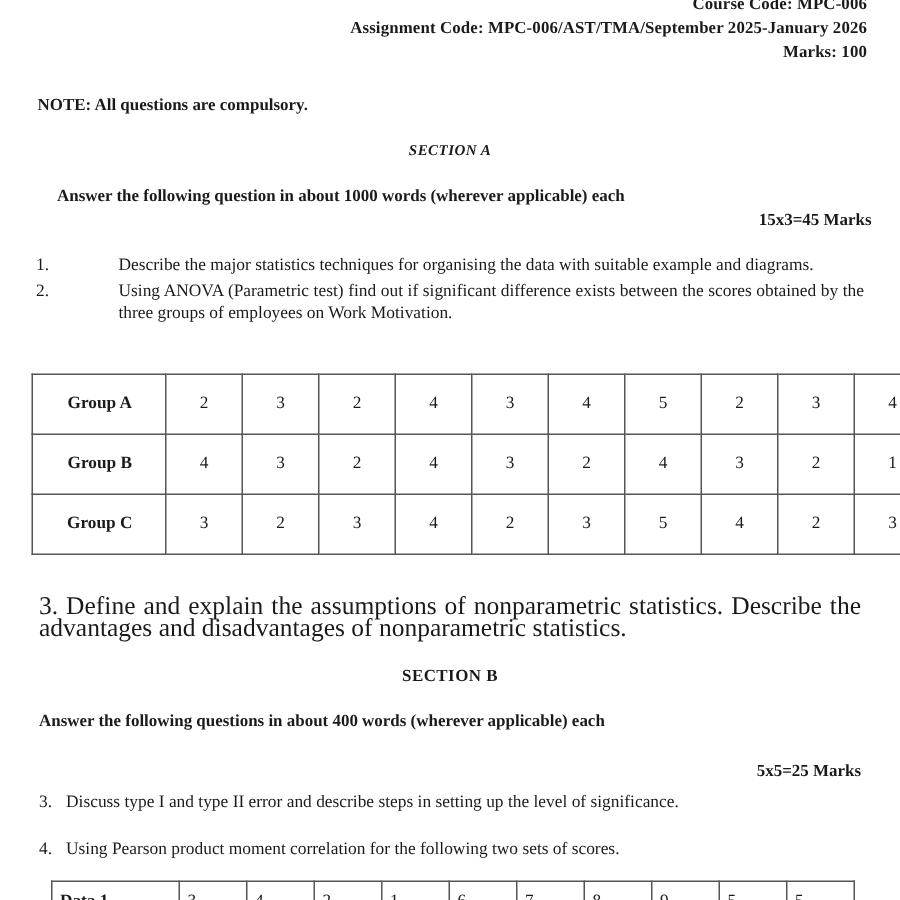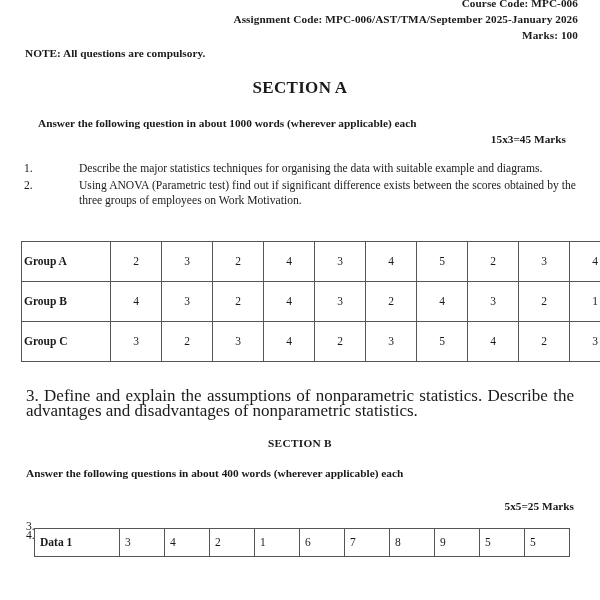--- a/index.html
+++ b/index.html
@@ -36,41 +36,42 @@
     letter-spacing: 0.1px;
     white-space: nowrap;
   }
   .header .line.course-code {
     margin-top: -5px;
   }
 
   .note {
     font-weight: bold;
     font-size: 11.3px;
-    margin: 4px 0 0 25px;
+    margin: 21px 0 0 25px;
   }
 
   .section-heading {
     font-weight: bold;
-    font-size: 17px;
+    font-size: 10px;
     text-align: center;
     margin-top: 19px;
     letter-spacing: 0.3px;
+    font-style: italic;
   }
 
   .answer-instruction {
     font-weight: bold;
     font-size: 11.3px;
     margin: 19px 0 0 38px;
   }
   .marks-line {
     font-weight: bold;
     font-size: 11.3px;
     text-align: right;
-    padding-right: 34px;
+    padding-right: 19px;
     margin-top: 4px;
   }
 
   
   .qlist {
     margin: 16px 0 0 0;
     padding: 0;
     list-style: none;
   }
   .qitem {
@@ -105,21 +106,21 @@
     text-align: center;
     vertical-align: middle;
   }
   table.group-grid { width: 565px; }
   table.group-grid td {
     height: 37px;
   }
   table.group-grid td.label {
     width: 85px;
     font-weight: bold;
-    text-align: left;
+    text-align: center;
     padding-left: 2px;
   }
   table.group-grid td.val { width: 48px; }
 
   
   .para-q3 {
     font-size: 17px;
     line-height: 15.5px;
     margin: 26px 26px 0 26px;
     text-align: justify;
@@ -257,24 +258,26 @@
   <div class="para-q3">3. Define and explain the assumptions of nonparametric statistics. Describe the advantages and disadvantages of nonparametric statistics.</div>
 
   <div class="secb-heading">SECTION B</div>
 
   <div class="secb-instruction">Answer the following questions in about 400 words (wherever applicable) each</div>
 
   <div class="secb-marks">5x5=25 Marks</div>
 
   <div class="bq">
     <span class="bqnum">3.</span>
+    <span>Discuss type I and type II error and describe steps in setting up the level of significance.</span>
   </div>
 
   <div class="bq spaced">
     <span class="bqnum">4.</span>
+    <span>Using Pearson product moment correlation for the following two sets of scores.</span>
   </div>
 
   <div class="data-table-wrap">
     <table class="grid data-grid">
       <tbody>
         <tr>
           <td class="label">Data 1</td>
           <td class="val">3</td>
           <td class="val">4</td>
           <td class="val">2</td>

